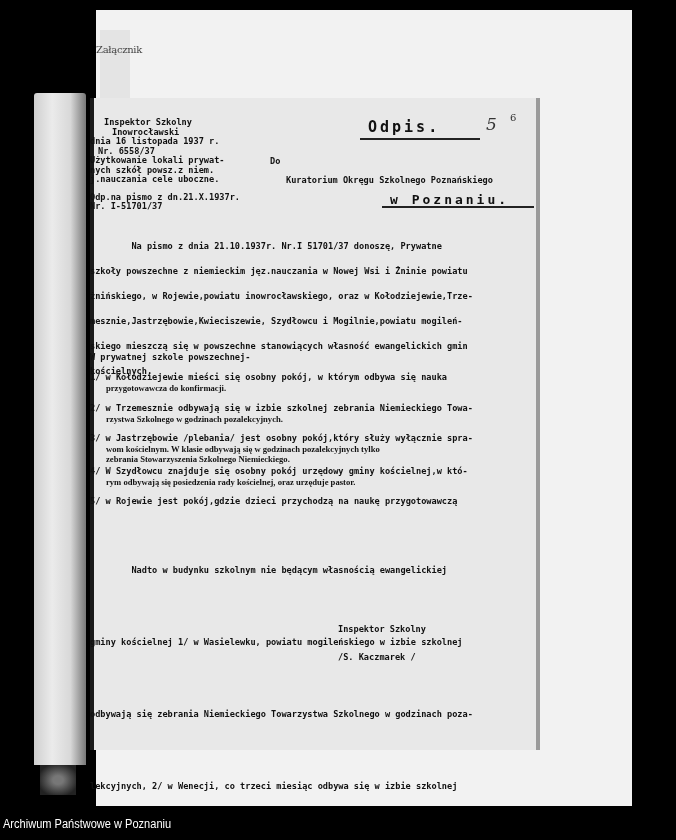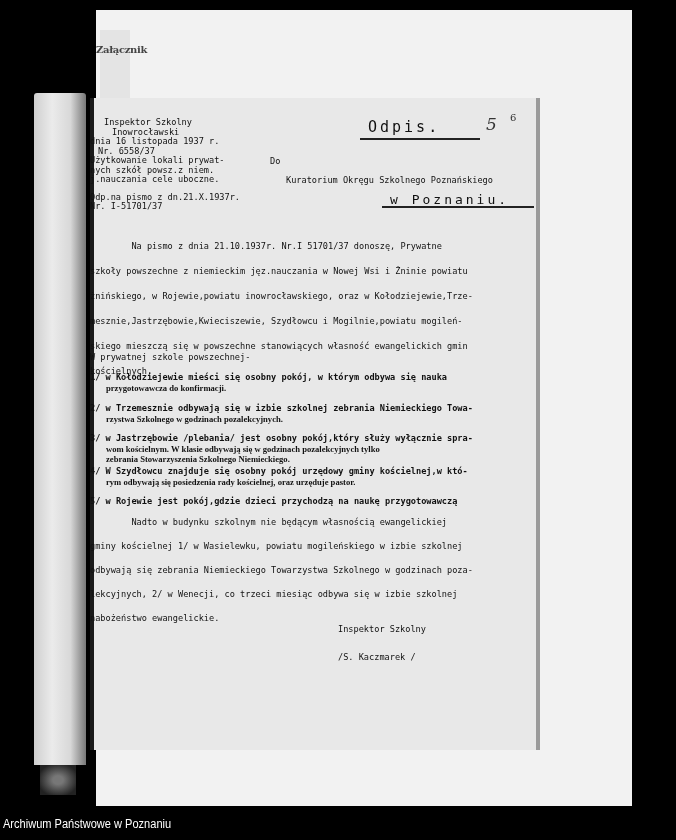--- a/index.html
+++ b/index.html
@@ -10,58 +10,58 @@
     .back-sheet {
       position: absolute; left: 96px; top: 10px; width: 536px; height: 796px;
       background: #f2f2f2;
     }
     .back-tab {
       position: absolute; left: 100px; top: 30px; width: 30px; height: 70px;
       background: #e4e4e4;
     }
     .back-label {
       position: absolute; left: 96px; top: 44px; font-family: "DejaVu Serif", serif;
-      font-size: 10px; color: #444; letter-spacing: -0.3px; font-weight: bold;
+      font-size: 10px; color: #444; letter-spacing: -0.3px;
     }
     .roll {
       position: absolute; left: 34px; top: 93px; width: 52px; height: 672px;
       background: linear-gradient(90deg, #cfcfcf 0%, #ebebeb 35%, #d8d8d8 70%, #777 100%);
       border-radius: 3px 3px 0 0;
     }
     .roll-bottom {
       position: absolute; left: 40px; top: 765px; width: 36px; height: 30px;
       background: radial-gradient(#777 20%, #222 80%);
     }
     .page {
       position: absolute; left: 90px; top: 98px; width: 446px; height: 652px;
       background: #e8e8e8; color: #111;
       box-shadow: 4px 0 0 #9a9a9a;
     }
     .page .edge {
       position: absolute; left: 0; top: 0; width: 4px; height: 100%; background: #1a1a1a;
     }
-    .txt { position: absolute; font-size: 8.6px; font-weight: normal; white-space: nowrap; line-height: 11px; }
+    .txt { position: absolute; font-size: 8.6px; font-weight: bold; white-space: nowrap; line-height: 11px; }
     .hdr { left: 0; top: 20px; }
     .hdr div { height: 9.5px; line-height: 9.5px; }
     .odpis { left: 278px; top: 24px; font-size: 15px; letter-spacing: 3px; }
     .odpis-ul { position: absolute; left: 270px; top: 40px; width: 120px; border-top: 2px solid #222; }
     .pagenum { position: absolute; left: 396px; top: 16px; font-family: "DejaVu Serif", serif; font-style: italic; font-size: 17px; color: #333; font-weight: normal; }
     .pagenum2 { position: absolute; left: 420px; top: 14px; font-family: "DejaVu Serif", serif; font-size: 10px; color: #333; font-weight: normal; }
     .do { left: 180px; top: 58px; }
     .kurat { left: 196px; top: 77px; }
     .poznan { left: 300px; top: 96px; letter-spacing: 3px; font-size: 13px; }
     .poznan-ul { position: absolute; left: 292px; top: 108px; width: 152px; border-top: 2px solid #222; }
     .body-para { left: 0; top: 143px; }
     .body-para div { height: 25px; line-height: 11px; }
     .list-intro { left: 0; top: 254px; }
     .item { position: absolute; left: 0; }
     .item div { height: 10.5px; line-height: 10.5px; font-size: 8.6px; font-weight: bold; white-space: nowrap; }
     .item .cont { padding-left: 16px; font-family: Liberation Serif, serif; }
     .nadto { left: 0; top: 419px; }
-    .nadto div { height: 24px; line-height: 11px; }
+    .nadto div { height: 24px; line-height: 11px; margin-top: 48px; }
     .sig1 { left: 248px; top: 526px; }
     .sig2 { left: 248px; top: 554px; }
     .footer {
       position: absolute; left: 3px; top: 817px; color: #fff; font-size: 12px;
       font-family: "Liberation Sans", sans-serif; font-weight: normal; transform: scaleX(0.92); transform-origin: left;
     }
   </style>
 </head>
 <body>
 

